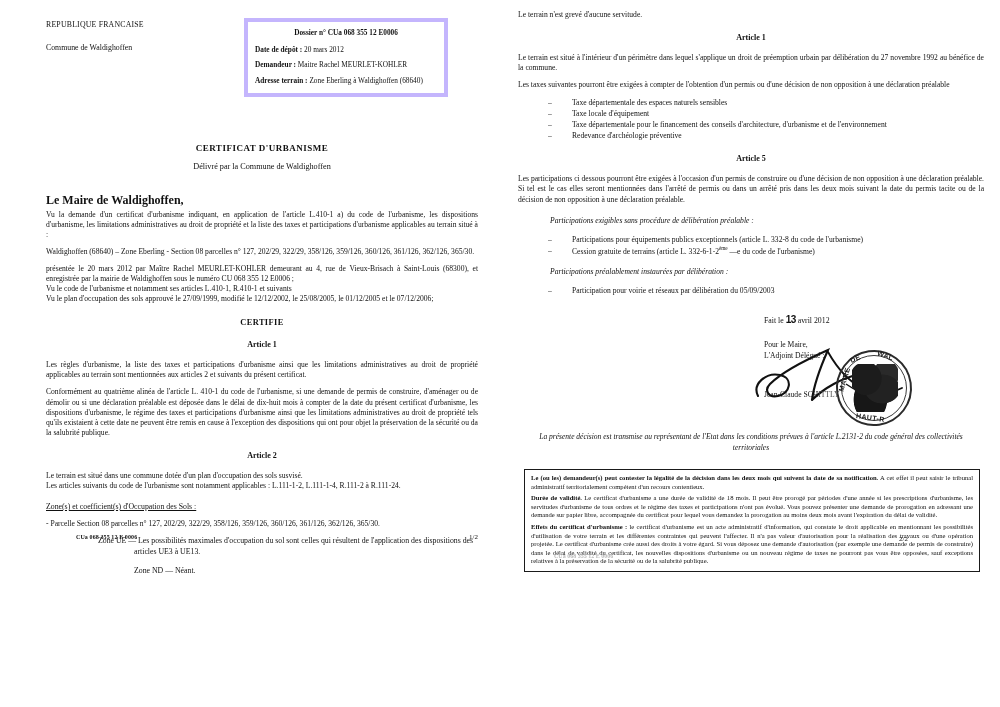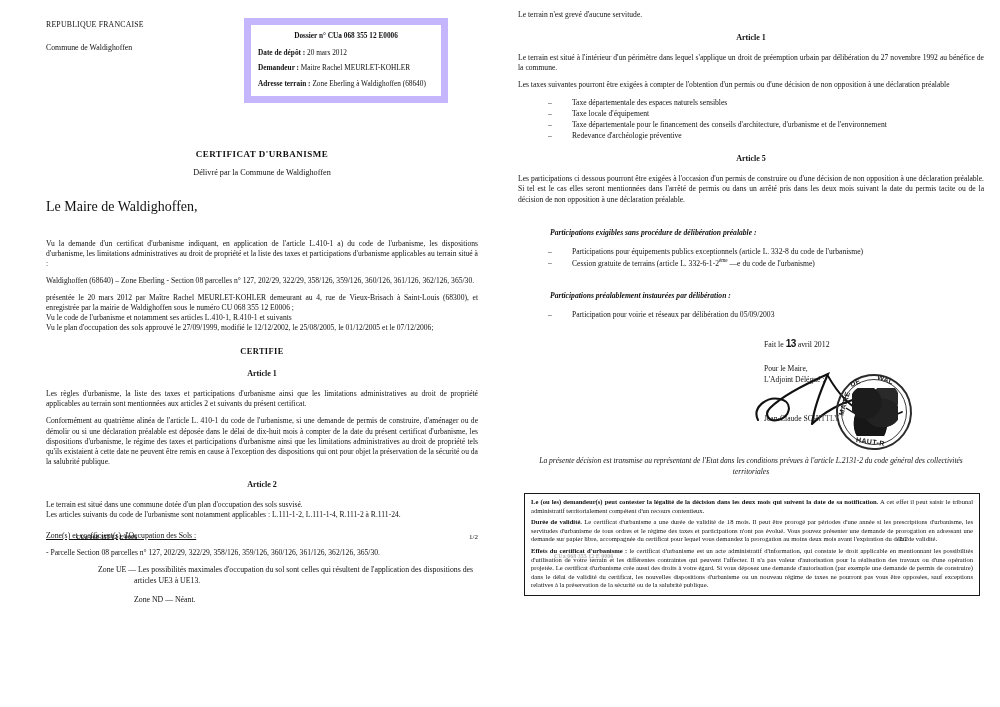--- a/index.html
+++ b/index.html
@@ -51,23 +51,23 @@
     font-size: 9px;
     letter-spacing: .5px;
     margin: 0 0 9px 0;
   }
   .doc-subtitle {
     text-align: center;
     font-size: 8.2px;
     margin: 0 0 22px 0;
   }
   .lead {
-    font-weight: normal;
-    font-size: 14px;
-    margin: 0 0 24px 0;
+    font-weight: bold;
+    font-size: 12px;
+    margin: 0 0 2px 0;
   }
   .section-head {
     text-align: center;
     font-weight: bold;
     font-size: 8.4px;
     letter-spacing: .4px;
     margin: 14px 0 13px 0;
   }
   .article-head {
     text-align: center;
@@ -81,21 +81,21 @@
     display: flex;
     align-items: flex-start;
     justify-content: space-between;
     margin-bottom: 46px;
   }
   .hdr-left { padding-top: 2px; }
   .hdr-left .l1 { font-size: 7.8px; margin-bottom: 14px; letter-spacing: .2px; }
   .hdr-left .l2 { font-size: 7.8px; }
 
   .dossier-box {
-    border: 7px solid #c4b5fd;
+    border: 4px solid #c4b5fd;
     width: 204px;
     box-sizing: border-box;
     padding: 6px 7px 7px 7px;
     margin-right: 30px;
   }
   .dossier-box .row {
     font-size: 7.3px;
     line-height: 1.32;
     margin-bottom: 6px;
   }
@@ -121,23 +121,23 @@
   }
   ul.dash li::before {
     content: "–";
     position: absolute;
     left: 30px;
   }
   sup { font-size: 5.2px; vertical-align: super; }
 
   .sub-ital {
     font-style: italic;
-    font-weight: bold;
+    font-weight: normal;
     font-size: 7.6px;
-    margin: 23px 0 9px 32px;
+    margin: 11px 0 9px 32px;
   }
 
   
   .zone-head {
     font-size: 7.8px;
     text-decoration: underline;
     margin: 11px 0 8px 0;
   }
   .zone-parcel { font-size: 7.6px; margin: 0 0 8px 0; }
   .zone-line {

